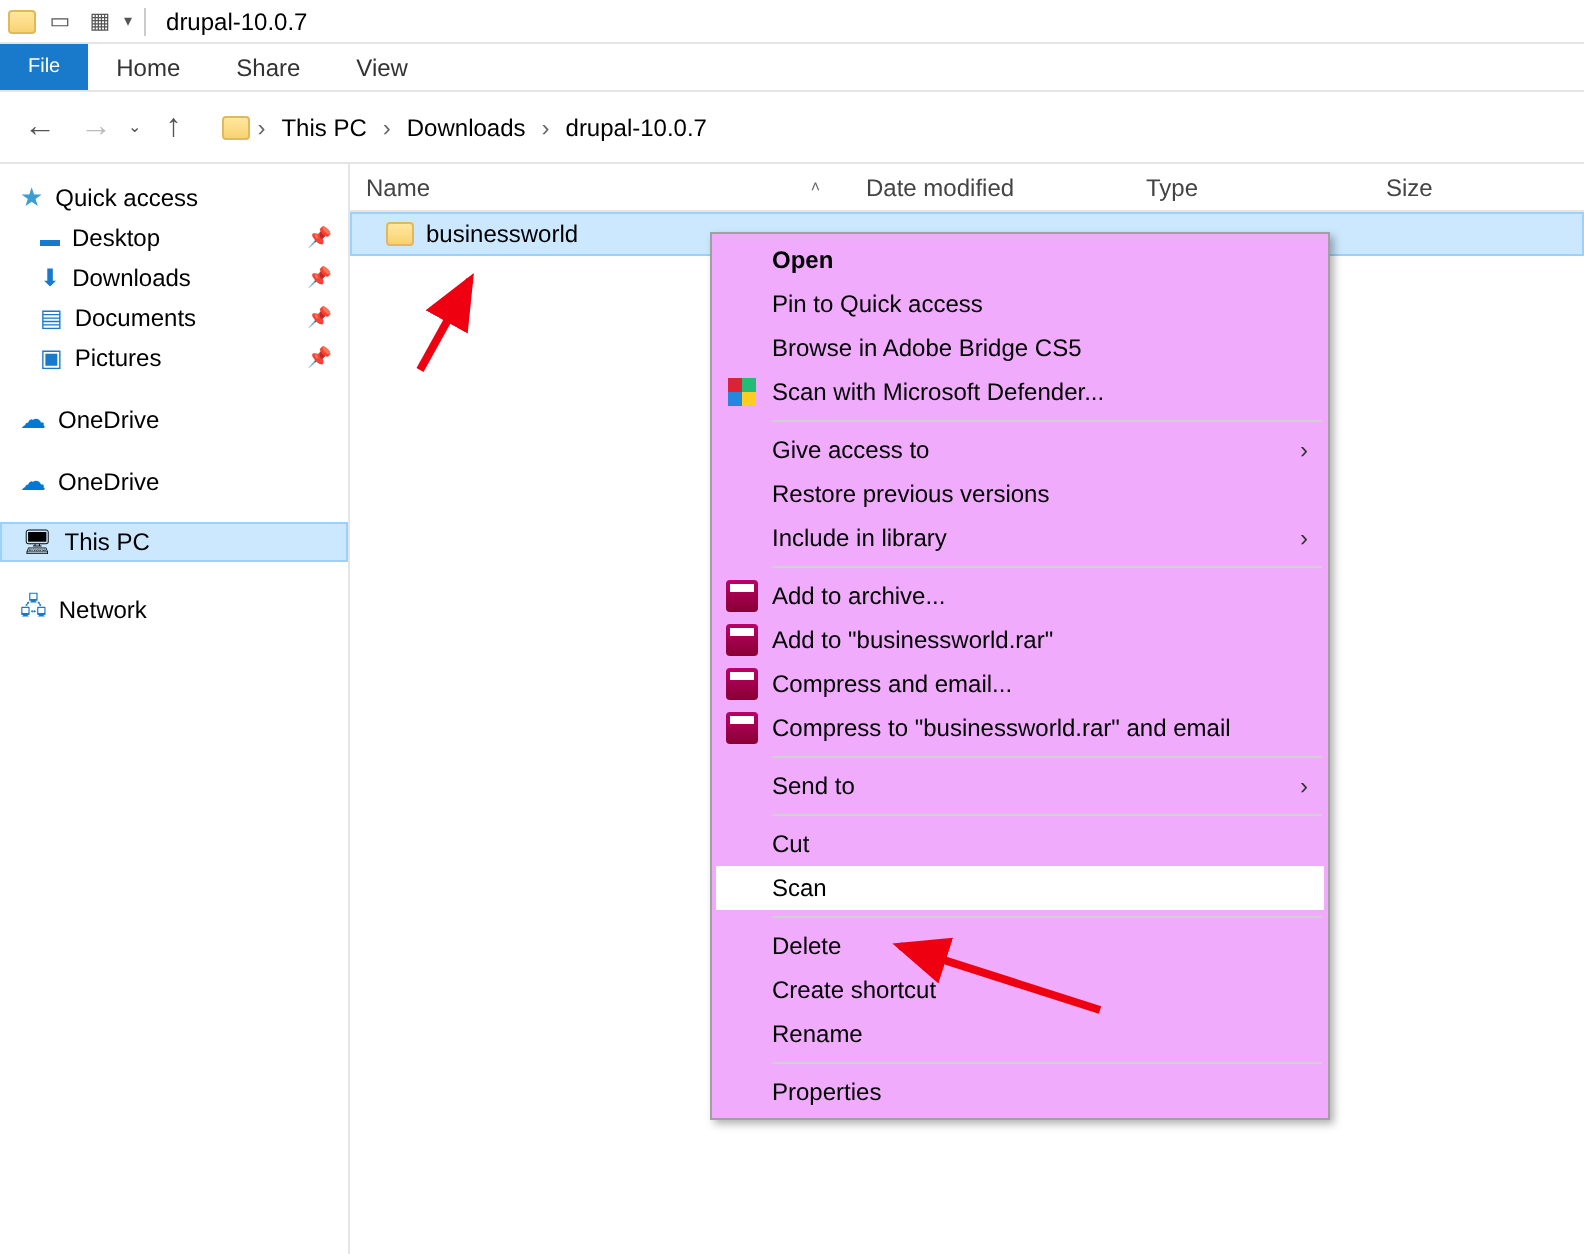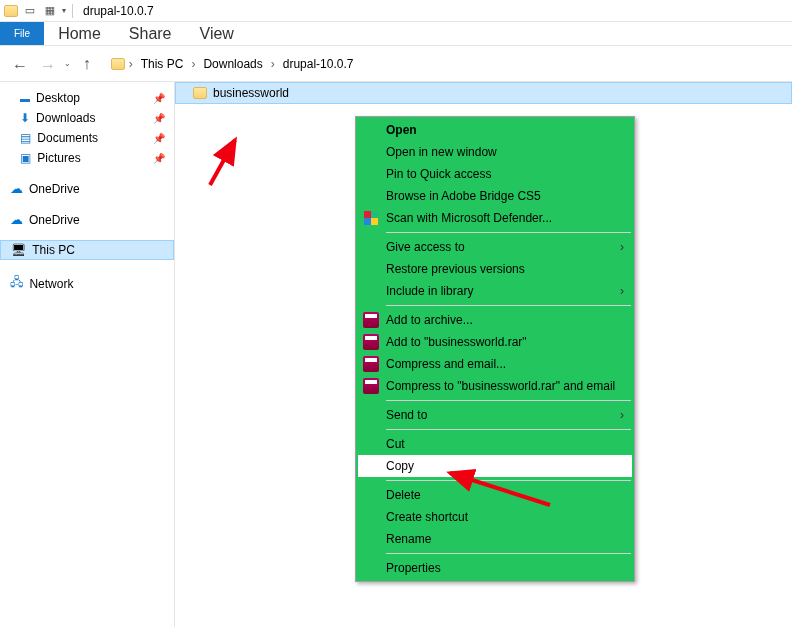--- a/index.html
+++ b/index.html
@@ -5,21 +5,21 @@
   * { box-sizing: border-box; margin: 0; padding: 0; font-family: "Segoe UI", Arial, sans-serif; }
   body { width: 792px; height: 627px; background: #fff; overflow: hidden; position: relative; font-size: 12px; color: #000; }
   .titlebar { height: 22px; display: flex; align-items: center; background: #fff; border-bottom: 1px solid #e5e5e5; padding-left: 4px; gap: 6px; }
   .titlebar .qat { display: flex; gap: 4px; align-items: center; }
   .folder-icon { width: 16px; height: 16px; background: linear-gradient(#ffe79e,#f8d272); border-radius: 2px; border: 1px solid #e0b95c; }
   .folder-icon.small { width: 14px; height: 12px; }
   .title-text { font-size: 12px; color: #000; margin-left: 4px; }
   .divider { width: 1px; height: 14px; background: #ccc; }
   .ribbon { height: 24px; display: flex; align-items: stretch; border-bottom: 1px solid #e5e5e5; }
   .ribbon .file-tab { background: #1979ca; color: #fff; padding: 4px 14px; font-size: 10px; display: flex; align-items: center; }
-  .ribbon .tab { padding: 4px 14px; font-size: 16px; display: flex; align-items: center; color: #333; cursor: pointer; }
+  .ribbon .tab { padding: 4px 14px; font-size: 12px; display: flex; align-items: center; color: #333; cursor: pointer; }
   .navbar { height: 36px; display: flex; align-items: center; padding: 0 8px; gap: 4px; border-bottom: 1px solid #e5e5e5; }
   .nav-arrow { width: 24px; height: 24px; display: flex; align-items: center; justify-content: center; color: #555; font-size: 16px; cursor: pointer; }
   .nav-arrow.disabled { color: #bbb; cursor: default; }
   .breadcrumb { display: flex; align-items: center; gap: 4px; margin-left: 8px; flex: 1; font-size: 12px; color: #000; }
   .bc-part { display: flex; align-items: center; gap: 4px; padding: 2px 4px; cursor: pointer; }
   .bc-chev { color: #666; }
   .body { display: flex; height: calc(627px - 22px - 24px - 36px); }
   .sidebar { width: 175px; border-right: 1px solid #e5e5e5; padding: 6px 0; overflow: hidden; }
   .side-group { margin-bottom: 10px; }
   .side-item { display: flex; align-items: center; gap: 6px; padding: 3px 8px 3px 20px; font-size: 12px; cursor: pointer; position: relative; }
@@ -39,21 +39,21 @@
   .hcol { padding: 0 8px; border-right: 1px solid transparent; cursor: pointer; position: relative; }
   .hcol.name { width: 250px; display:flex; align-items:center; gap:6px; }
   .hcol.date { width: 140px; }
   .hcol.type { width: 120px; }
   .hcol.size { width: 80px; }
   .sort-ind { font-size: 8px; color: #666; margin-left: auto; margin-right: 6px; }
   .filelist { }
   .row { display: flex; align-items: center; height: 22px; font-size: 12px; cursor: pointer; padding-left: 6px; }
   .row.selected { background: #cce8ff; border: 1px solid #99d1ff; }
   .row .cell-name { display: flex; align-items: center; gap: 6px; width: 244px; padding-left: 11px; }
-  .context-menu { position: absolute; left: 355px; top: 116px; width: 280px; background: #22c55e; border: 1px solid #a0a0a0; box-shadow: 2px 2px 4px rgba(0,0,0,0.3); font-size: 12px; padding: 2px; }
+  .context-menu { position: absolute; left: 355px; top: 116px; width: 310px; background: #f0abfc; border: 1px solid #a0a0a0; box-shadow: 2px 2px 4px rgba(0,0,0,0.3); font-size: 12px; padding: 2px; }
   .cm-item { display: flex; align-items: center; height: 22px; padding: 0 8px 0 28px; position: relative; cursor: default; }
   .cm-item .cm-icon { position: absolute; left: 4px; width: 18px; height: 18px; display: flex; align-items: center; justify-content: center; font-size: 14px; }
   .cm-item.bold { font-weight: 600; }
   .cm-item .chev { margin-left: auto; color: #333; }
   .cm-sep { height: 1px; background: #d0d0d0; margin: 3px 1px 3px 28px; }
   .cm-item.highlighted { background: #fff; }
   .arrow-annot { position: absolute; pointer-events: none; }
   .arrow-annot svg { overflow: visible; }
   .qat-icon { width: 16px; height: 16px; display:flex; align-items:center; justify-content:center; font-size:11px; color:#555; border:1px solid transparent;}
   .chevd { font-size: 8px; color: #555; }
@@ -95,20 +95,24 @@
     <span class="bc-chev">›</span>
     <span class="bc-part">Downloads</span>
     <span class="bc-chev">›</span>
     <span class="bc-part">drupal-10.0.7</span>
   </div>
 </div>
 
 <div class="body">
   <div class="sidebar">
     <div class="side-group">
+      <div class="side-item root">
+        <span class="star-icon"></span>
+        <span>Quick access</span>
+      </div>
       <div class="side-item">
         <span class="desktop-icon"></span>
         <span>Desktop</span>
         <span class="pin">📌</span>
       </div>
       <div class="side-item">
         <span class="downloads-icon"></span>
         <span>Downloads</span>
         <span class="pin">📌</span>
       </div>
@@ -143,34 +147,42 @@
     </div>
     <div class="side-group">
       <div class="side-item root">
         <span class="net-icon"></span>
         <span>Network</span>
       </div>
     </div>
   </div>
 
   <div class="main">
+    <div class="headers">
+      <div class="hcol name">
+        <span>Name</span>
+        <span class="sort-ind">˄</span>
+      </div>
+      <div class="hcol date">Date modified</div>
+      <div class="hcol type">Type</div>
+      <div class="hcol size">Size</div>
+    </div>
     <div class="filelist">
       <div class="row selected">
         <div class="cell-name">
           <div class="folder-icon small"></div>
           <span>businessworld</span>
         </div>
       </div>
     </div>
   </div>
 </div>
 
 <div class="context-menu">
   <div class="cm-item bold">Open</div>
-  <div class="cm-item">Open in new window</div>
   <div class="cm-item">Pin to Quick access</div>
   <div class="cm-item">Browse in Adobe Bridge CS5</div>
   <div class="cm-item">
     <span class="cm-icon icon-shield">
       <svg viewBox="0 0 16 16">
           <rect x="1" y="1" width="7" height="7" fill="#d23"></rect>
           <rect x="8" y="1" width="7" height="7" fill="#2b7"></rect>
           <rect x="1" y="8" width="7" height="7" fill="#28d"></rect>
           <rect x="8" y="8" width="7" height="7" fill="#fc2"></rect>
         </svg>
@@ -212,21 +224,21 @@
       </span>
     <span>Compress to "businessworld.rar" and email</span>
   </div>
   <div class="cm-sep"></div>
   <div class="cm-item">
     <span>Send to</span>
     <span class="chev">›</span>
   </div>
   <div class="cm-sep"></div>
   <div class="cm-item">Cut</div>
-  <div class="cm-item highlighted">Copy</div>
+  <div class="cm-item highlighted">Scan</div>
   <div class="cm-sep"></div>
   <div class="cm-item">Delete</div>
   <div class="cm-item">Create shortcut</div>
   <div class="cm-item">Rename</div>
   <div class="cm-sep"></div>
   <div class="cm-item">Properties</div>
 </div>
 
 <div class="arrow-annot" style="left:200px; top:130px;">
   <svg width="60" height="60">

